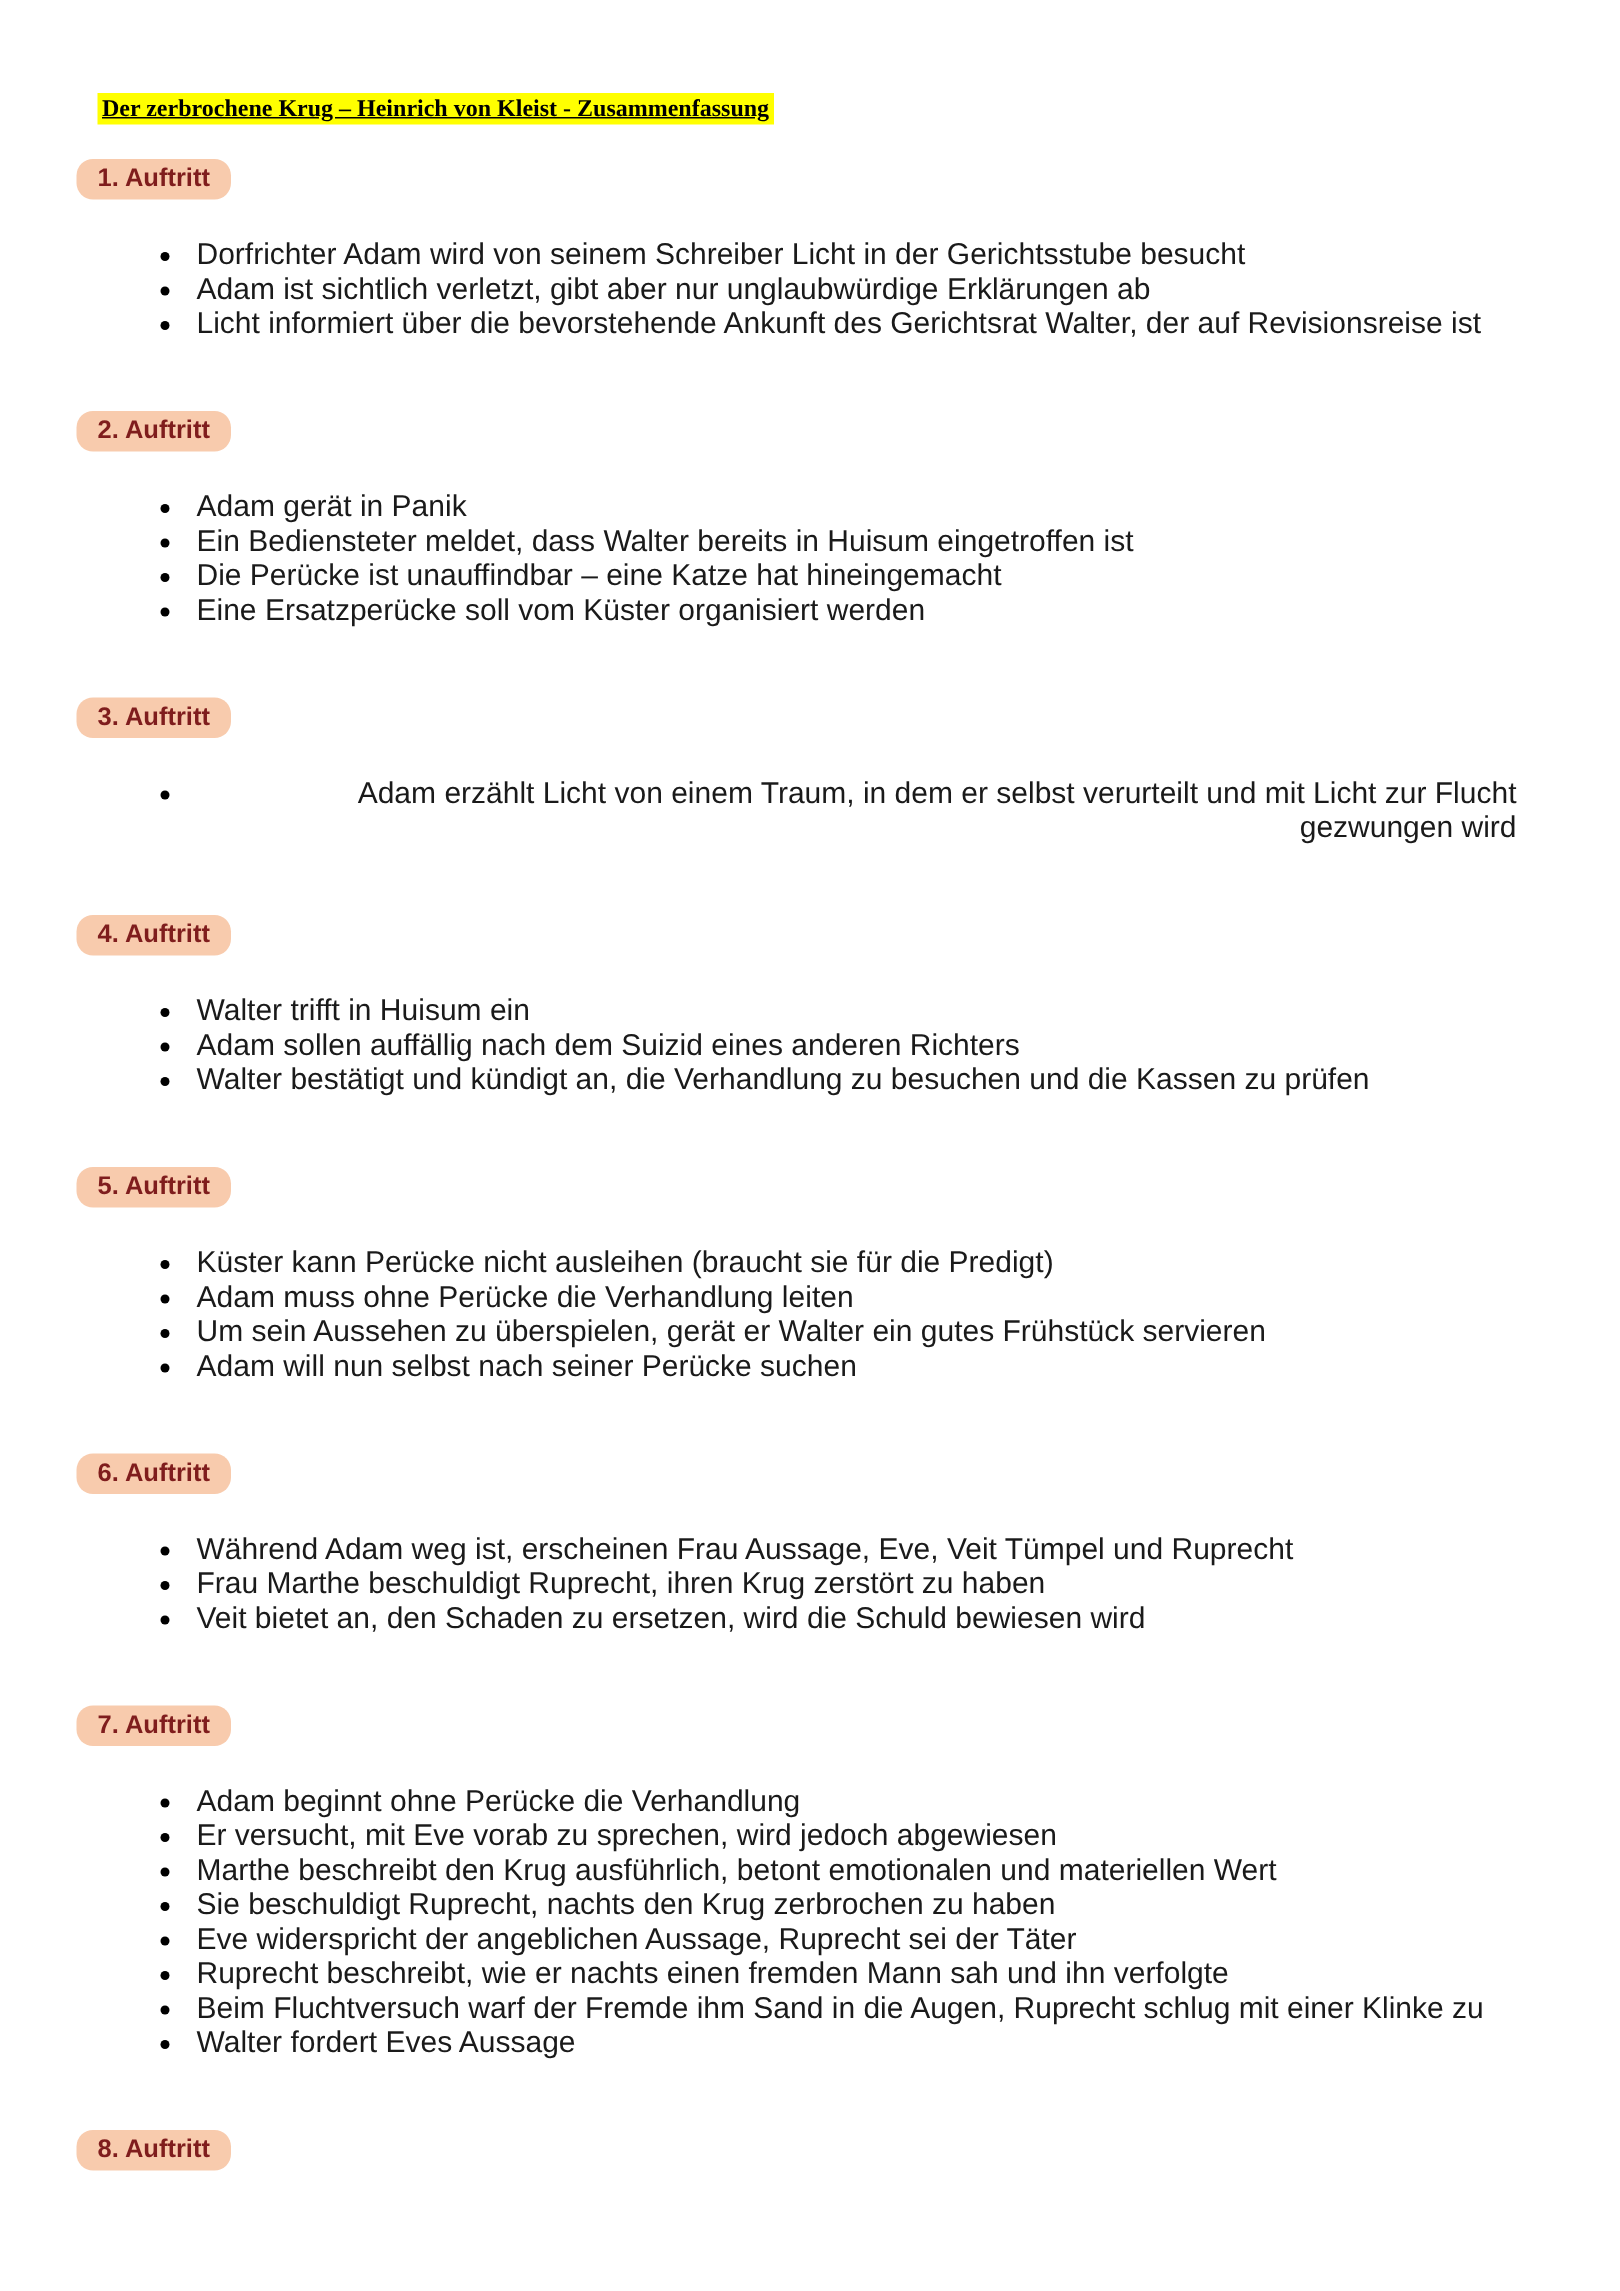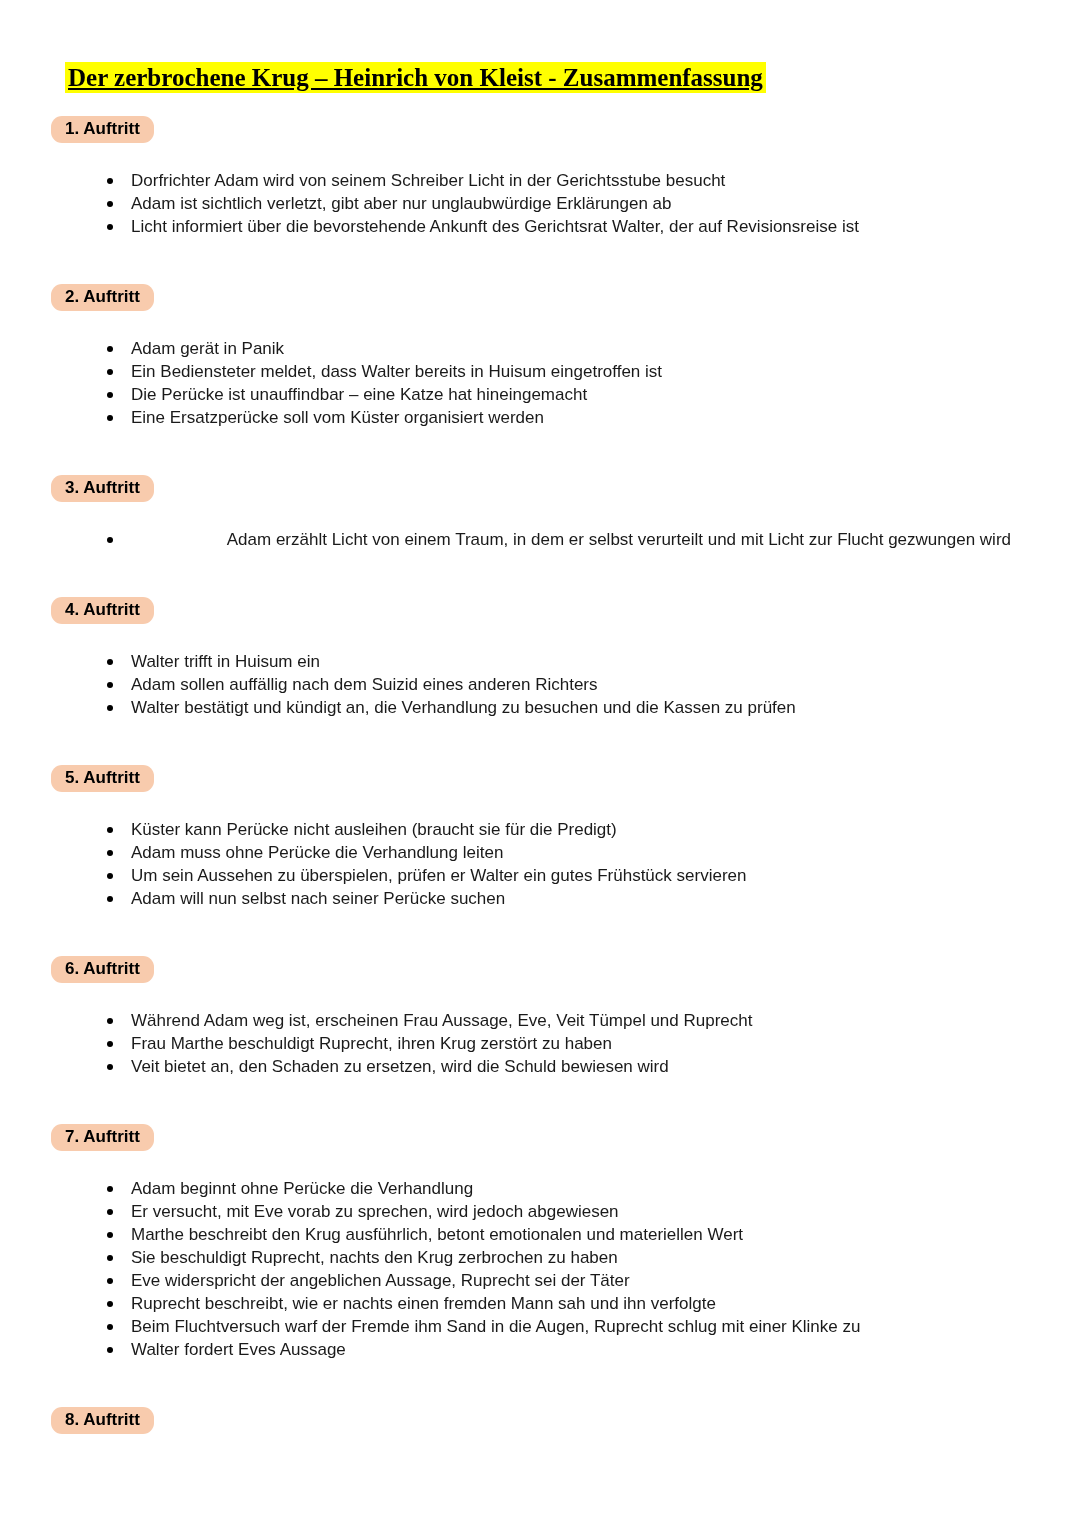--- a/index.html
+++ b/index.html
@@ -10,51 +10,51 @@
     font-family: "Liberation Sans", sans-serif;
     color: #1a1a1a;
   }
   .page {
     width: 1080px;
     min-height: 1527px;
     padding: 64px 60px 40px 65px;
   }
   .doc-title {
     font-family: "Liberation Serif", serif;
-    font-size: 25px;
+    font-size: 16px;
     font-weight: bold;
     margin-bottom: 24px;
   }
   .doc-title .hl {
     background: #ffff00;
     text-decoration: underline;
     padding: 2px 3px;
     color: #000000;
   }
   .section { }
   .heading-pill {
     display: inline-block;
     background: #f8cbad;
     border-radius: 11px;
     padding: 3px 14px 4px 14px;
     margin-left: -14px;
     font-size: 17px;
     font-weight: bold;
-    color: #000000;
+    color: #7f1d1d;
   }
   ul.bullets {
     list-style: none;
     margin-top: 26px;
     margin-bottom: 46px;
     max-width: 950px;
   }
   ul.bullets li {
     position: relative;
     padding-left: 66px;
-    font-size: 17px;
+    font-size: 20px;
     line-height: 23px;
     max-width: 950px;
   }
   ul.bullets li::before {
     content: "";
     position: absolute;
     left: 42px;
     top: 9px;
     width: 6px;
     height: 6px;
@@ -105,21 +105,21 @@
       <li>Adam sollen auffällig nach dem Suizid eines anderen Richters</li>
       <li>Walter bestätigt und kündigt an, die Verhandlung zu besuchen und die Kassen zu prüfen</li>
     </ul>
   </div>
 
   <div class="section">
     <div class="heading-pill"><span>5. Auftritt</span></div>
     <ul class="bullets">
       <li>Küster kann Perücke nicht ausleihen (braucht sie für die Predigt)</li>
       <li>Adam muss ohne Perücke die Verhandlung leiten</li>
-      <li>Um sein Aussehen zu überspielen, prüfen er Walter ein gutes Frühstück servieren</li>
+      <li>Um sein Aussehen zu überspielen, gerät er Walter ein gutes Frühstück servieren</li>
       <li>Adam will nun selbst nach seiner Perücke suchen</li>
     </ul>
   </div>
 
   <div class="section">
     <div class="heading-pill"><span>6. Auftritt</span></div>
     <ul class="bullets">
       <li>Während Adam weg ist, erscheinen Frau Aussage, Eve, Veit Tümpel und Ruprecht</li>
       <li>Frau Marthe beschuldigt Ruprecht, ihren Krug zerstört zu haben</li>
       <li>Veit bietet an, den Schaden zu ersetzen, wird die Schuld bewiesen wird</li>

